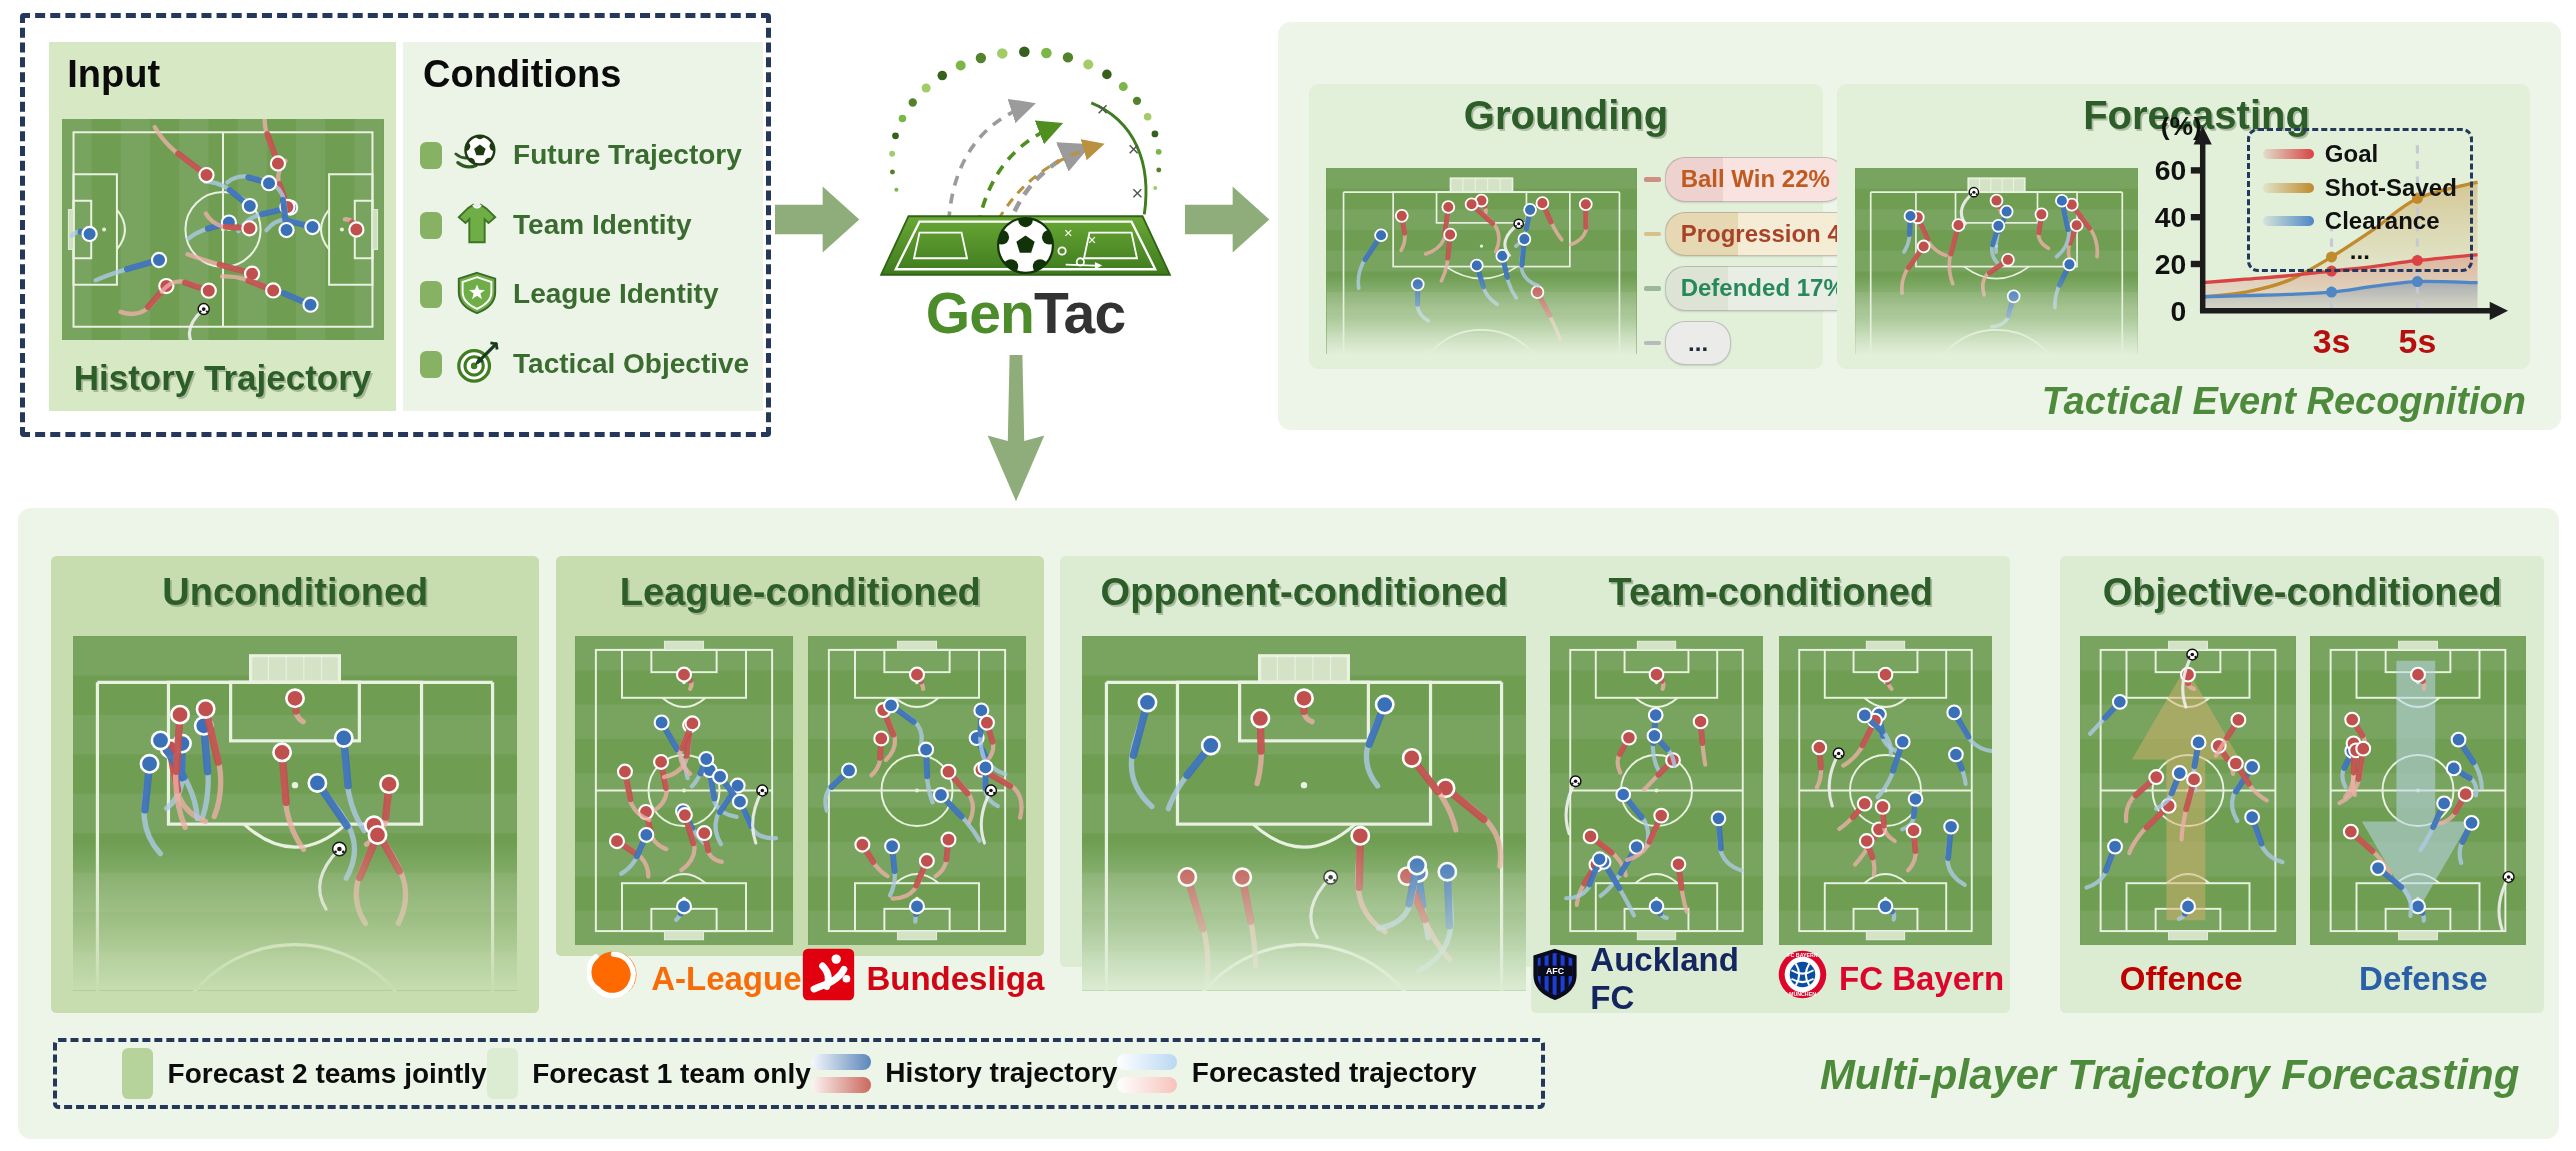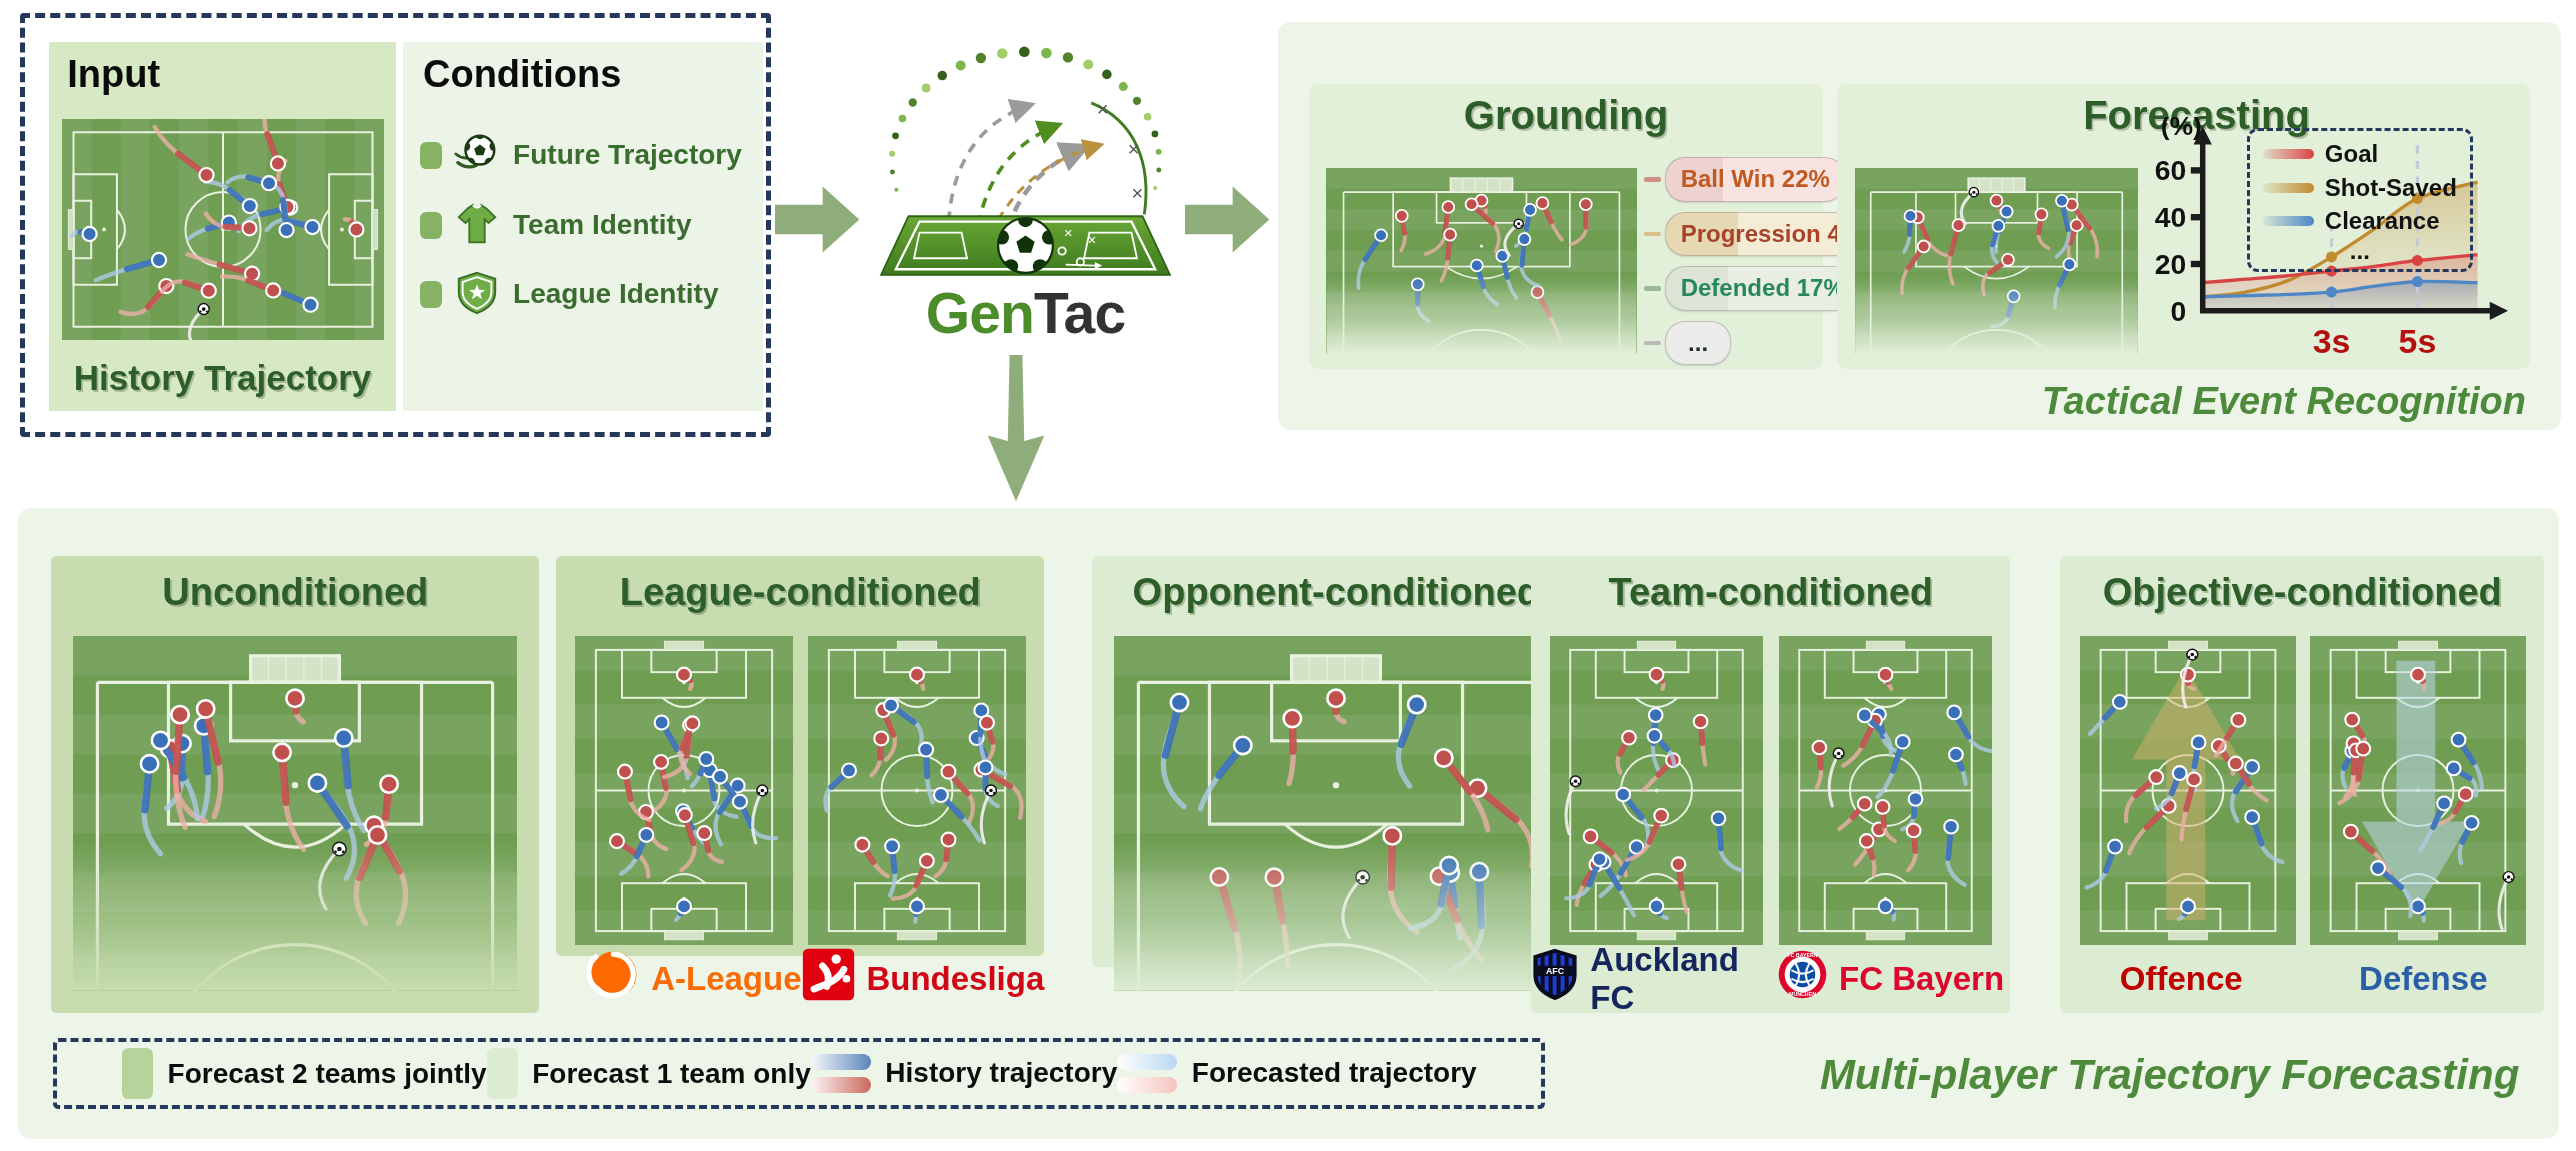--- a/index.html
+++ b/index.html
@@ -190,20 +190,35 @@
         <span>
           <svg width="46" height="46" viewBox="0 0 48 48">
             <path d="M24,3 L43,9 L43,23 Q43,38 24,45 Q5,38 5,23 L5,9 Z" fill="#6fae46" stroke="#3a6b28" stroke-width="2"></path>
             <path d="M24,7.5 L39,12.5 L39,23 Q39,34 24,40.5 Q9,34 9,23 L9,12.5 Z" fill="none" stroke="#ffffff" stroke-width="2"></path>
             <polygon fill="#ffffff" points="24,15 26.2,20.6 32.3,20.8 27.5,24.5 29.2,30.4 24,26.9 18.8,30.4 20.5,24.5 15.7,20.8 21.8,20.6"></polygon>
           </svg>
         </span>
         <span class="condlabel">League Identity</span>
       </div>
 
+      <div class="condrow" style="left:16.5px;top:293px;">
+        <div class="condsq"></div>
+        <span>
+          <svg width="46" height="46" viewBox="0 0 48 48">
+            <circle cx="21" cy="27" r="16" fill="#ffffff" stroke="#3f7d1f" stroke-width="3.4"></circle>
+            <circle cx="21" cy="27" r="9.5" fill="#ffffff" stroke="#3f7d1f" stroke-width="3.2"></circle>
+            <circle cx="21" cy="27" r="3.4" fill="#3f7d1f"></circle>
+            <line x1="44" y1="4" x2="25" y2="23" stroke="#1c3a20" stroke-width="3.4" stroke-linecap="round"></line>
+            <polygon points="22,26 31,22 26,17" fill="#1c3a20"></polygon>
+            <line x1="44" y1="4" x2="38" y2="3" stroke="#1c3a20" stroke-width="3"></line>
+            <line x1="44" y1="4" x2="45" y2="10" stroke="#1c3a20" stroke-width="3"></line>
+          </svg>
+        </span>
+        <span class="condlabel">Tactical Objective</span>
+      </div>
     </div>
   </div>
 
   <div class="abs flowarrow" style="left:775px;top:181px;">
     <svg width="88" height="77" viewBox="0 0 96 84">
         <polygon points="0,26 52,26 52,6 92,42 52,78 52,58 0,58" fill="#8fad7a"></polygon>
       </svg>
   </div>
   <div class="abs flowarrow" style="left:1185px;top:181px;">
     <svg width="88" height="77" viewBox="0 0 96 84">
@@ -809,21 +824,21 @@
               <path d="M14,48 C25,43 41,40 49,25" stroke="#ffffff" stroke-width="8" fill="none" stroke-linecap="round"></path>
               <path d="M24,21 C30,27 33,35 29,45" stroke="#ffffff" stroke-width="8" fill="none" stroke-linecap="round"></path>
               <circle cx="52" cy="36" r="4.5" fill="#ffffff"></circle>
             </svg>
           </span>
           <span style="color: rgb(210, 5, 21);">Bundesliga</span>
         </div>
       </div>
     </div>
 
-    <div class="bpanel" style="left:1074px;top:48px;width:488px;height:411px;background:#dcecd3;">
+    <div class="bpanel" style="left:1042px;top:48px;width:488px;height:411px;background:#dcecd3;">
       <div class="paneltitle gtitle">Opponent-conditioned</div>
       <div class="pitch" id="p-opp" style="left:22px;top:80px;width:444px;height:355px;">
           <svg width="444" height="355" viewBox="0 0 486 388">
             <rect x="0" y="0" width="486" height="388" fill="#6f9e53"></rect>
             <rect x="0" y="0" width="486" height="43.111111111111114" fill="rgba(255,255,255,0.07)"></rect>
             <rect x="0" y="86.22222222222223" width="486" height="43.111111111111114" fill="rgba(255,255,255,0.07)"></rect>
             <rect x="0" y="172.44444444444446" width="486" height="43.111111111111114" fill="rgba(255,255,255,0.07)"></rect>
             <rect x="0" y="258.6666666666667" width="486" height="43.111111111111114" fill="rgba(255,255,255,0.07)"></rect>
             <rect x="0" y="344.8888888888889" width="486" height="43.111111111111114" fill="rgba(255,255,255,0.07)"></rect>
             <line x1="26.73" y1="50.440000000000005" x2="459.27" y2="50.440000000000005" stroke="#e9f1e0" stroke-width="3.4919999999999995"></line>

